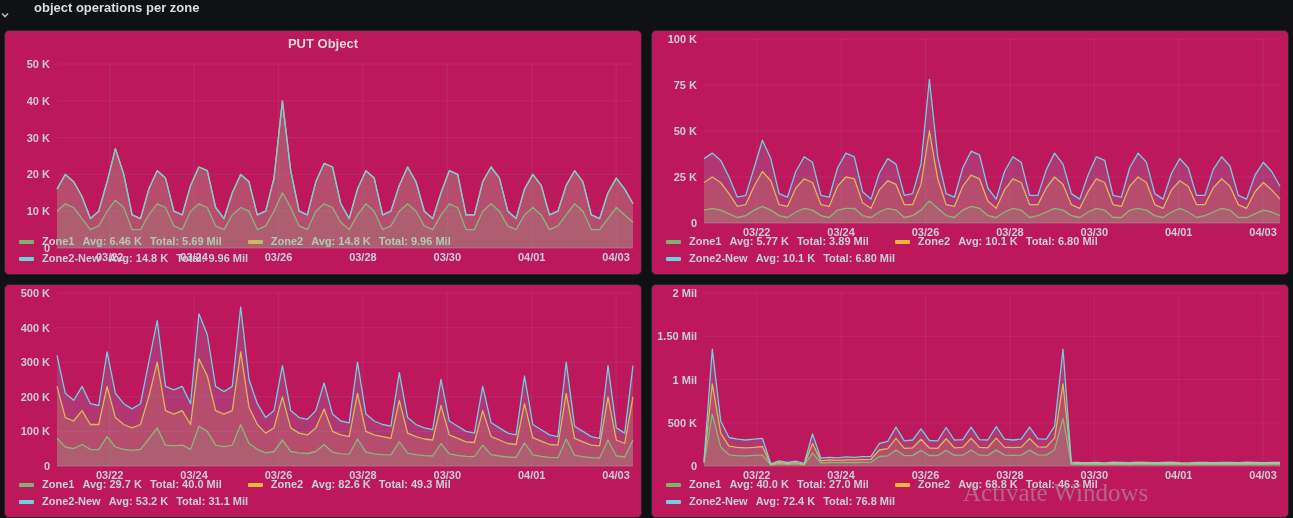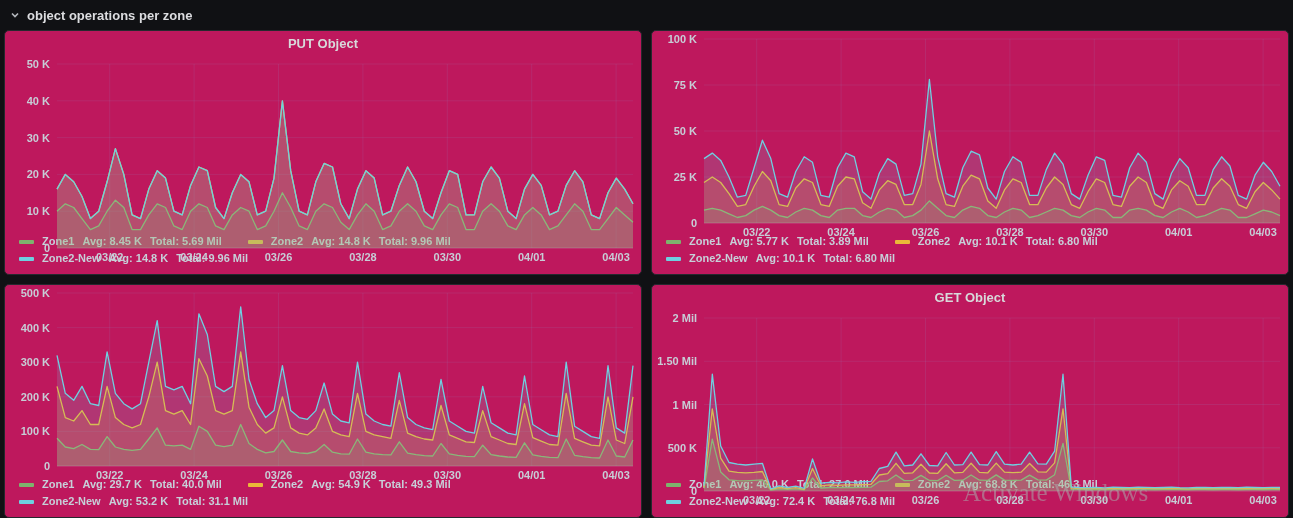--- a/index.html
+++ b/index.html
@@ -3,22 +3,21 @@
 <meta charset="utf-8">
 <style>
   * { margin:0; padding:0; box-sizing:border-box; }
   html,body { width:1293px; height:518px; overflow:hidden; }
   body {
     background:#101114;
     font-family:"Liberation Sans", sans-serif;
     position:relative;
   }
   .row-header{
-    height:30px; display:flex; align-items:center; gap:7px;
-    padding-left:10px;
+    height:30px; display:flex; gap:24px;
   }
   .chev{ display:inline-flex; align-items:center; }
   .row-title{ font-size:13px; font-weight:bold; color:#dcdde0; }
   .grid{
     display:grid; grid-template-columns:1fr 1fr;
     grid-template-rows:245px 234px; gap:9px; padding:0 4px;
   }
   .panel{
     background:#be185d; border:1px solid #26282e; border-radius:5px;
     display:flex; flex-direction:column; min-width:0; overflow:hidden;
@@ -90,21 +89,21 @@
           <path d="M52,192.0 L52.0,133.1 L60.3,118.4 L68.7,125.8 L77.0,140.5 L85.4,162.6 L93.7,155.2 L102.1,125.8 L110.4,92.6 L118.8,118.4 L127.1,158.9 L135.5,162.6 L143.8,133.1 L152.2,114.7 L160.5,122.1 L168.9,155.2 L177.2,158.9 L185.6,129.4 L193.9,111.0 L202.3,114.7 L210.6,151.5 L219.0,162.6 L227.3,136.8 L235.7,118.4 L244.0,125.8 L252.3,158.9 L260.7,155.2 L269.0,122.1 L277.4,44.8 L285.7,114.7 L294.1,155.2 L302.4,158.9 L310.8,125.8 L319.1,107.4 L327.5,111.0 L335.8,147.8 L344.2,162.6 L352.5,133.1 L360.9,114.7 L369.2,122.1 L377.6,158.9 L385.9,155.2 L394.3,129.4 L402.6,111.0 L411.0,125.8 L419.3,155.2 L427.7,162.6 L436.0,136.8 L444.3,114.7 L452.7,118.4 L461.0,158.9 L469.4,158.9 L477.7,125.8 L486.1,111.0 L494.4,122.1 L502.8,155.2 L511.1,162.6 L519.5,133.1 L527.8,118.4 L536.2,129.4 L544.5,158.9 L552.9,155.2 L561.2,129.4 L569.6,114.7 L577.9,125.8 L586.3,158.9 L594.6,162.6 L603.0,136.8 L611.3,122.1 L619.7,133.1 L628.0,147.8 L628.0,192.0 Z" fill="#EAB839" fill-opacity="0.17"></path>
           <polyline points="52.0,133.1 60.3,118.4 68.7,125.8 77.0,140.5 85.4,162.6 93.7,155.2 102.1,125.8 110.4,92.6 118.8,118.4 127.1,158.9 135.5,162.6 143.8,133.1 152.2,114.7 160.5,122.1 168.9,155.2 177.2,158.9 185.6,129.4 193.9,111.0 202.3,114.7 210.6,151.5 219.0,162.6 227.3,136.8 235.7,118.4 244.0,125.8 252.3,158.9 260.7,155.2 269.0,122.1 277.4,44.8 285.7,114.7 294.1,155.2 302.4,158.9 310.8,125.8 319.1,107.4 327.5,111.0 335.8,147.8 344.2,162.6 352.5,133.1 360.9,114.7 369.2,122.1 377.6,158.9 385.9,155.2 394.3,129.4 402.6,111.0 411.0,125.8 419.3,155.2 427.7,162.6 436.0,136.8 444.3,114.7 452.7,118.4 461.0,158.9 469.4,158.9 477.7,125.8 486.1,111.0 494.4,122.1 502.8,155.2 511.1,162.6 519.5,133.1 527.8,118.4 536.2,129.4 544.5,158.9 552.9,155.2 561.2,129.4 569.6,114.7 577.9,125.8 586.3,158.9 594.6,162.6 603.0,136.8 611.3,122.1 619.7,133.1 628.0,147.8" fill="none" stroke="#EAB839" stroke-width="1.3" stroke-linejoin="round"></polyline>
           <path d="M52,192.0 L52.0,133.1 L60.3,118.4 L68.7,125.8 L77.0,140.5 L85.4,162.6 L93.7,155.2 L102.1,125.8 L110.4,92.6 L118.8,118.4 L127.1,158.9 L135.5,162.6 L143.8,133.1 L152.2,114.7 L160.5,122.1 L168.9,155.2 L177.2,158.9 L185.6,129.4 L193.9,111.0 L202.3,114.7 L210.6,151.5 L219.0,162.6 L227.3,136.8 L235.7,118.4 L244.0,125.8 L252.3,158.9 L260.7,155.2 L269.0,122.1 L277.4,44.8 L285.7,114.7 L294.1,155.2 L302.4,158.9 L310.8,125.8 L319.1,107.4 L327.5,111.0 L335.8,147.8 L344.2,162.6 L352.5,133.1 L360.9,114.7 L369.2,122.1 L377.6,158.9 L385.9,155.2 L394.3,129.4 L402.6,111.0 L411.0,125.8 L419.3,155.2 L427.7,162.6 L436.0,136.8 L444.3,114.7 L452.7,118.4 L461.0,158.9 L469.4,158.9 L477.7,125.8 L486.1,111.0 L494.4,122.1 L502.8,155.2 L511.1,162.6 L519.5,133.1 L527.8,118.4 L536.2,129.4 L544.5,158.9 L552.9,155.2 L561.2,129.4 L569.6,114.7 L577.9,125.8 L586.3,158.9 L594.6,162.6 L603.0,136.8 L611.3,122.1 L619.7,133.1 L628.0,147.8 L628.0,192.0 Z" fill="#6ED0E0" fill-opacity="0.17"></path>
           <polyline points="52.0,133.1 60.3,118.4 68.7,125.8 77.0,140.5 85.4,162.6 93.7,155.2 102.1,125.8 110.4,92.6 118.8,118.4 127.1,158.9 135.5,162.6 143.8,133.1 152.2,114.7 160.5,122.1 168.9,155.2 177.2,158.9 185.6,129.4 193.9,111.0 202.3,114.7 210.6,151.5 219.0,162.6 227.3,136.8 235.7,118.4 244.0,125.8 252.3,158.9 260.7,155.2 269.0,122.1 277.4,44.8 285.7,114.7 294.1,155.2 302.4,158.9 310.8,125.8 319.1,107.4 327.5,111.0 335.8,147.8 344.2,162.6 352.5,133.1 360.9,114.7 369.2,122.1 377.6,158.9 385.9,155.2 394.3,129.4 402.6,111.0 411.0,125.8 419.3,155.2 427.7,162.6 436.0,136.8 444.3,114.7 452.7,118.4 461.0,158.9 469.4,158.9 477.7,125.8 486.1,111.0 494.4,122.1 502.8,155.2 511.1,162.6 519.5,133.1 527.8,118.4 536.2,129.4 544.5,158.9 552.9,155.2 561.2,129.4 569.6,114.7 577.9,125.8 586.3,158.9 594.6,162.6 603.0,136.8 611.3,122.1 619.7,133.1 628.0,147.8" fill="none" stroke="#6ED0E0" stroke-width="1.3" stroke-linejoin="round"></polyline>
         </svg></div>
     <div class="legend">
         <div class="lrow">
           <span class="litem">
             <span class="dash" style="background:#7EB26D"></span>
             <span class="lname">Zone1</span>
-            <span class="lval">Avg: 8.45 K</span>
+            <span class="lval">Avg: 6.46 K</span>
             <span class="lval">Total: 5.69 Mil</span>
           </span>
           <span class="litem">
             <span class="dash" style="background:#EAB839"></span>
             <span class="lname">Zone2</span>
             <span class="lval">Avg: 14.8 K</span>
             <span class="lval">Total: 9.96 Mil</span>
           </span>
         </div>
         <div class="lrow">
@@ -216,39 +215,36 @@
         <div class="lrow">
           <span class="litem">
             <span class="dash" style="background:#7EB26D"></span>
             <span class="lname">Zone1</span>
             <span class="lval">Avg: 29.7 K</span>
             <span class="lval">Total: 40.0 Mil</span>
           </span>
           <span class="litem">
             <span class="dash" style="background:#EAB839"></span>
             <span class="lname">Zone2</span>
-            <span class="lval">Avg: 54.9 K</span>
+            <span class="lval">Avg: 82.6 K</span>
             <span class="lval">Total: 49.3 Mil</span>
           </span>
         </div>
         <div class="lrow">
           <span class="litem">
             <span class="dash" style="background:#6ED0E0"></span>
             <span class="lname">Zone2-New</span>
             <span class="lval">Avg: 53.2 K</span>
             <span class="lval">Total: 31.1 Mil</span>
           </span>
         </div>
       </div>
   </section>
 
   <section class="panel">
-    <div class="panel-header">
-      <span class="panel-title">GET Object</span>
-    </div>
     <div class="chart"><svg width="636" height="199">
           <line x1="52" y1="181.0" x2="628" y2="181.0" stroke="rgba(201,209,217,0.30)" stroke-width="1"></line>
           <text x="45" y="185" text-anchor="end" class="tick">0</text>
           <line x1="52" y1="137.8" x2="628" y2="137.8" stroke="rgba(148,130,190,0.16)" stroke-width="1"></line>
           <text x="45" y="141.8" text-anchor="end" class="tick">500 K</text>
           <line x1="52" y1="94.5" x2="628" y2="94.5" stroke="rgba(148,130,190,0.16)" stroke-width="1"></line>
           <text x="45" y="98.5" text-anchor="end" class="tick">1 Mil</text>
           <line x1="52" y1="51.3" x2="628" y2="51.3" stroke="rgba(148,130,190,0.16)" stroke-width="1"></line>
           <text x="45" y="55.3" text-anchor="end" class="tick">1.50 Mil</text>
           <line x1="52" y1="8.0" x2="628" y2="8.0" stroke="rgba(148,130,190,0.16)" stroke-width="1"></line>

